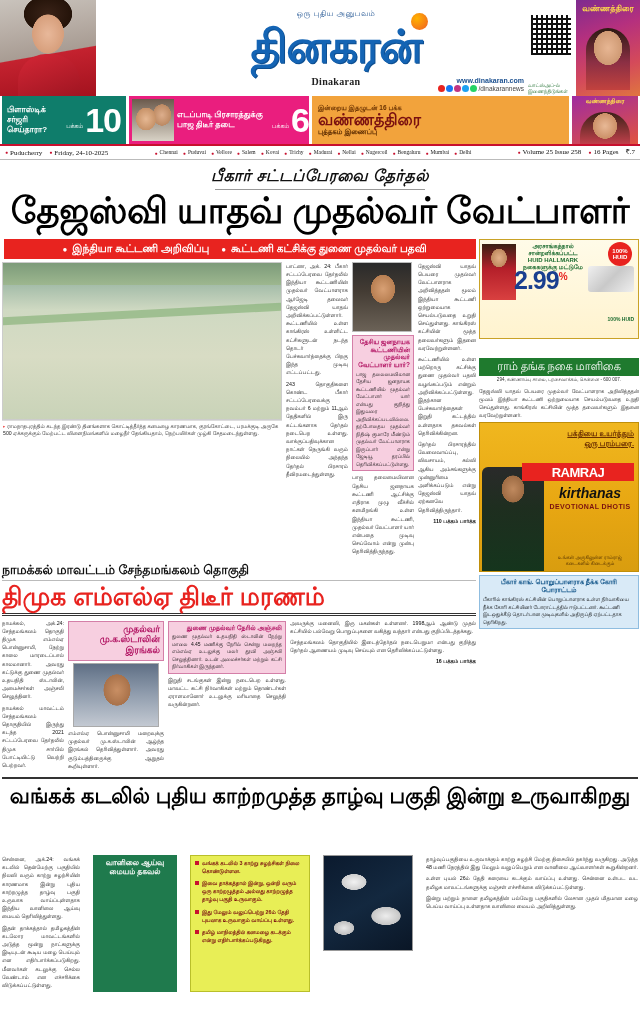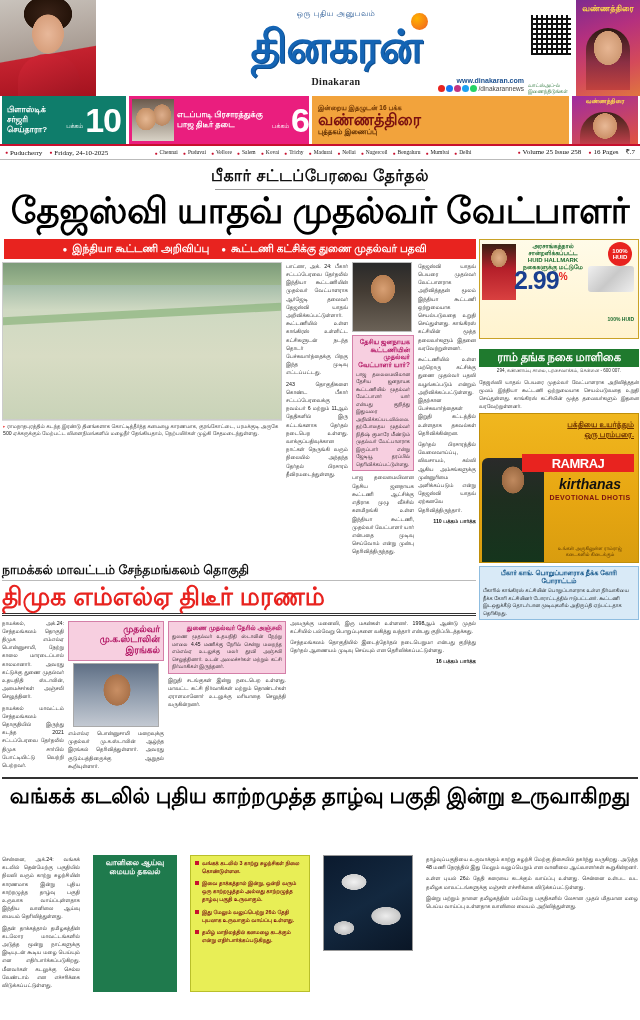--- a/index.html
+++ b/index.html
@@ -79,21 +79,21 @@
 
   
   .dateline { display:flex; align-items:center; justify-content:space-between;
     border-top:2px solid #c8102e; border-bottom:1px solid #bbb;
     padding:2px 5px; font-size:7px; color:#111; font-family:"Liberation Serif", serif; }
   .dl-left, .dl-right { display:flex; gap:7px; white-space:nowrap; }
   .dl-cities { display:flex; gap:5px; font-size:5.5px; color:#222; }
   .dl-b:before { content:"\25CF"; color:#c8102e; font-size:5px; margin-right:2px; vertical-align:middle; }
 
   
-  .kicker { text-align:center; font-size:16px; font-weight:bold; color:#111; padding:7px 0 2px; letter-spacing:.5px; }
+  .kicker { text-align:center; font-size:16px; font-weight:bold; font-style:italic; color:#111; padding:7px 0 2px; letter-spacing:.5px; }
   .kicker-rule { width:210px; height:1px; background:#999; margin:0 auto 2px; }
   .lead-hl { text-align:center; font-size:36px; font-weight:bold; color:#000; line-height:1.05; padding:0 4px 6px; letter-spacing:-.5px; }
   .subbar { background:#e8231f; color:#fff; font-size:10.5px; font-weight:bold; text-align:center; padding:3px 0; margin:0 2px; width:472px; }
   .subbar span.bl:before{ content:"\25CF"; margin:0 5px 0 9px; font-size:8px; vertical-align:middle;}
 
   
   .body-wrap { display:flex; padding:3px 2px 0; gap:3px; }
   .col-main { flex:1 1 auto; width:474px; }
   .col-ads  { flex:0 0 160px; }
 
@@ -156,21 +156,21 @@
   .ad-jewel .lady { position:absolute; left:2px; top:4px; width:34px; height:56px;
      background: radial-gradient(ellipse 11px 13px at 17px 14px,#e3b089,#c08a5f 70%, transparent 72%),
                  linear-gradient(180deg,#3a2014 0%, #b5202a 45%, #d94040 100%); }
   .ad-hall { position:absolute; left:40px; top:3px; font-size:6px; color:#1b6b2f; font-weight:bold; text-align:center; width:66px; line-height:1.2;}
   .ad-rate { position:absolute; left:34px; top:26px; font-size:25px; font-weight:bold; color:#1a3f8f; letter-spacing:-1px;}
   .ad-rate sup{ font-size:10px; color:#e8231f;}
   .ad-badge { position:absolute; right:6px; top:2px; width:24px; height:24px; border-radius:50%; background:#e8231f; color:#fff; font-size:6px; font-weight:bold; display:flex; align-items:center; justify-content:center; text-align:center; line-height:1;}
   .ad-gold { position:absolute; right:4px; top:26px; width:46px; height:26px;
      background: linear-gradient(135deg,#f0f0f0,#c9c9c9 50%, #efefef); border-radius:3px;}
   .ad-hmark{ position:absolute; right:4px; bottom:16px; font-size:5px; color:#1b6b2f; font-weight:bold;}
-  .ad-shop { background:#1f7a2e; color:#fff; text-align:center; font-size:11.5px; font-weight:bold; padding:2px 0; margin-top:10px; letter-spacing:-.3px;}
+  .ad-shop { background:#1f7a2e; color:#fff; text-align:center; font-size:11.5px; font-weight:normal; padding:2px 0; margin-top:19px; letter-spacing:-.3px;}
   .ad-addr { font-size:4.6px; text-align:center; color:#333; padding:1px 0;}
   .ad-ramraj { height:150px; margin-top:3px; position:relative; overflow:hidden;
     background: linear-gradient(180deg,#f0b71f 0%, #e8a712 55%, #d99d0f 100%); border:1px solid #c08f0a;}
   .ad-rr-man { position:absolute; left:2px; bottom:0; width:62px; height:104px;
     background: radial-gradient(ellipse 16px 19px at 31px 22px,#c08a5f,#9d6b43 70%, transparent 72%),
                 linear-gradient(180deg,#2a2a2a 0%, #1e2e1f 40%, #15351d 100%); border-radius:6px 6px 0 0;}
   .ad-rr-t1 { position:absolute; right:4px; top:6px; font-size:7.5px; font-weight:bold; color:#6b2f00; text-align:right; line-height:1.3; width:86px;text-decoration:underline;}
   .ad-rr-logo { position:absolute; right:4px; top:40px; width:112px; height:18px; background:#e8231f; color:#fff; font-size:13px; font-weight:bold; display:flex; align-items:center; justify-content:center; letter-spacing:-.5px;}
   .ad-rr-k { position:absolute; right:4px; top:62px; width:88px; text-align:center; font-size:14px; font-style:italic; font-weight:bold; color:#111;}
   .ad-rr-d { position:absolute; right:4px; top:80px; width:88px; text-align:center; font-size:7px; font-weight:bold; color:#7a1010; letter-spacing:.4px;}

